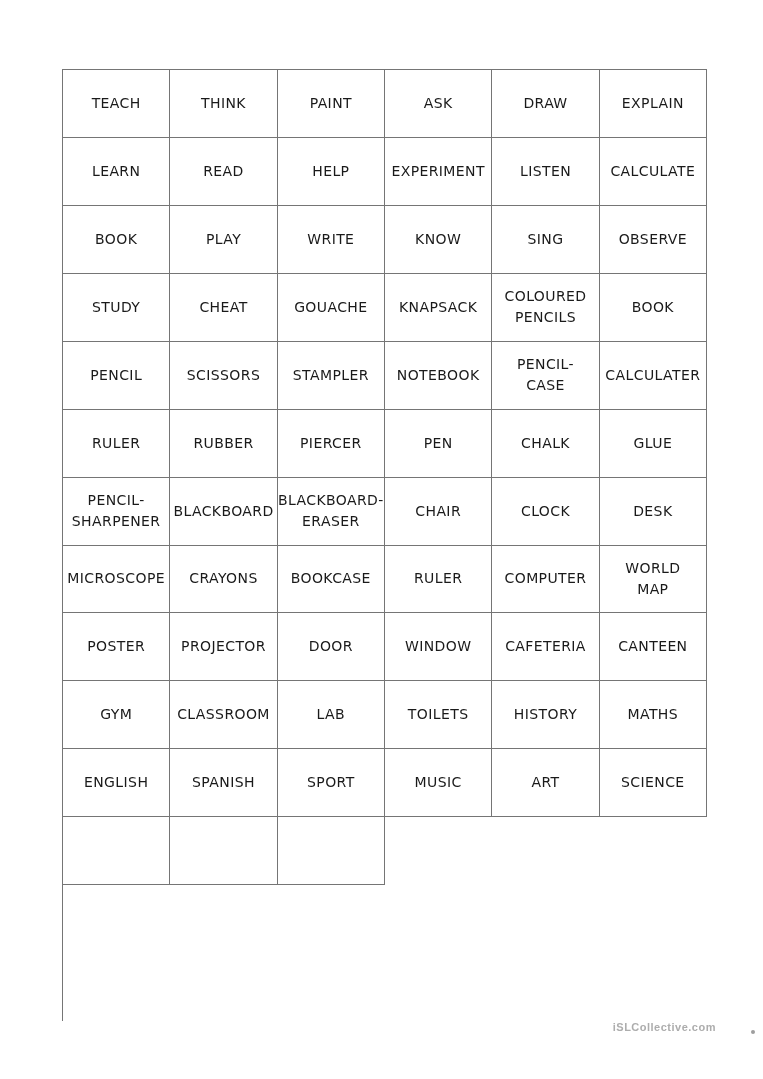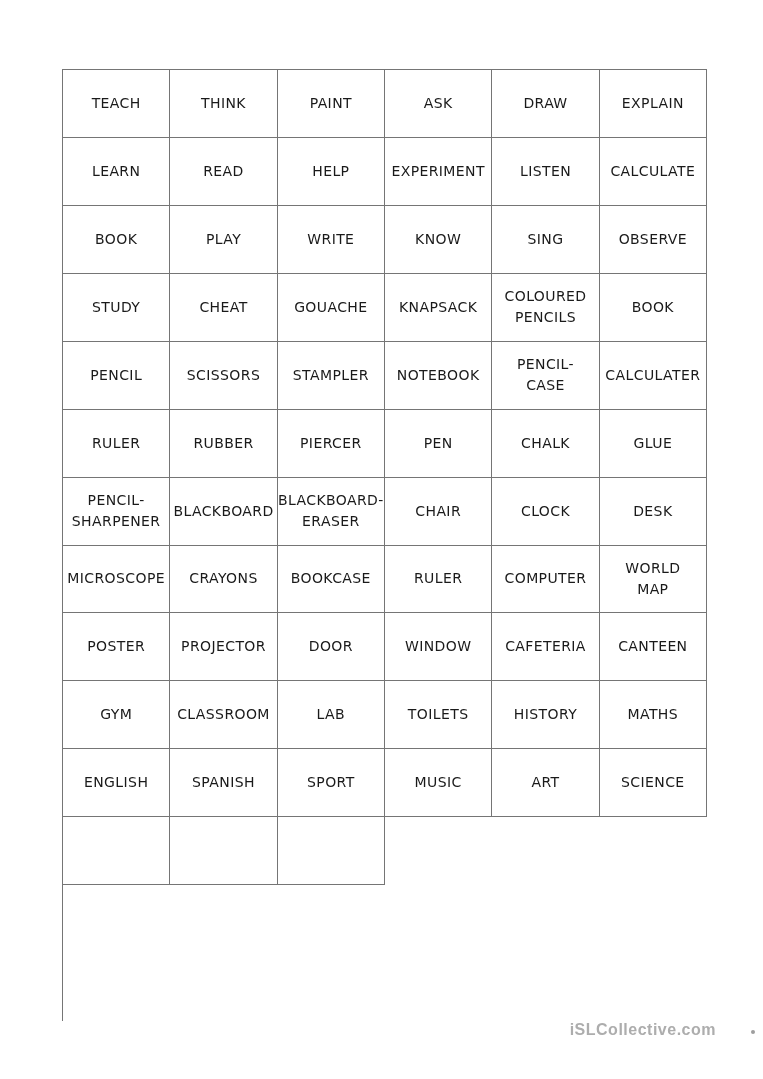--- a/index.html
+++ b/index.html
@@ -39,21 +39,21 @@
     color: #1a1a1a;
     padding: 2px 3px;
     overflow: hidden;
   }
   .watermark {
     position: absolute;
     top: 1021px;
     right: 47px;
     font-family: "Liberation Sans", sans-serif;
     font-weight: bold;
-    font-size: 16px;
+    font-size: 11px;
     letter-spacing: 0.5px;
     color: #adadad;
     margin-left: 15px;
   }
   .watermark-dot {
     position: absolute;
     left: 751px;
     top: 1030px;
     width: 4px;
     height: 4px;

